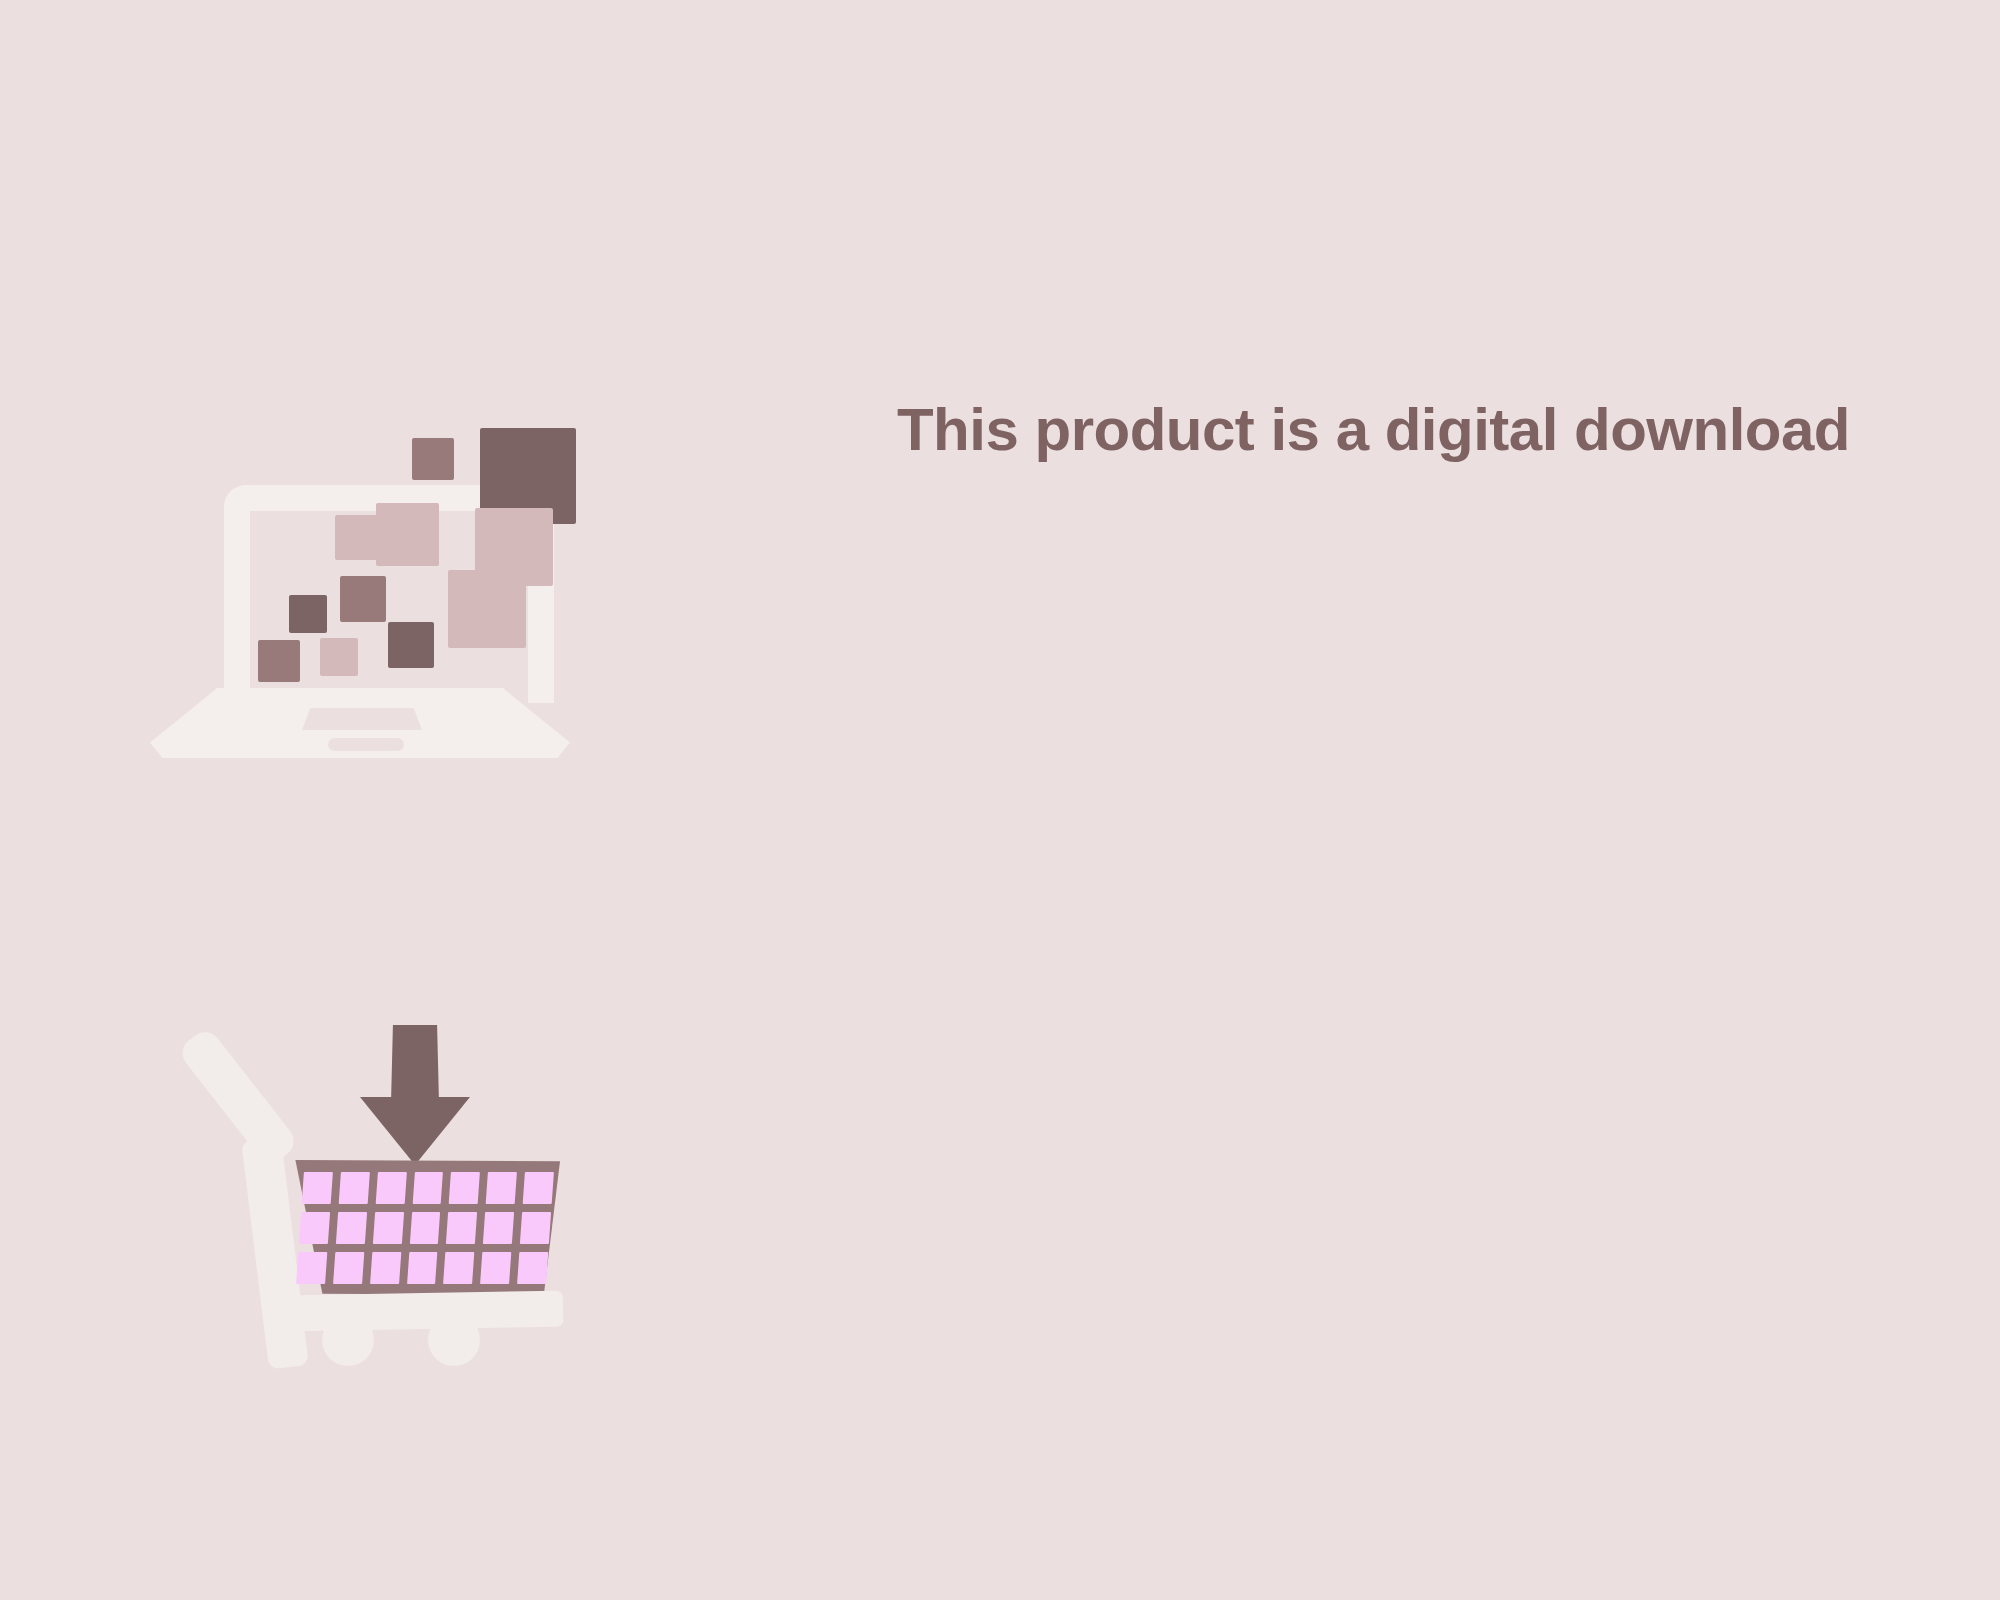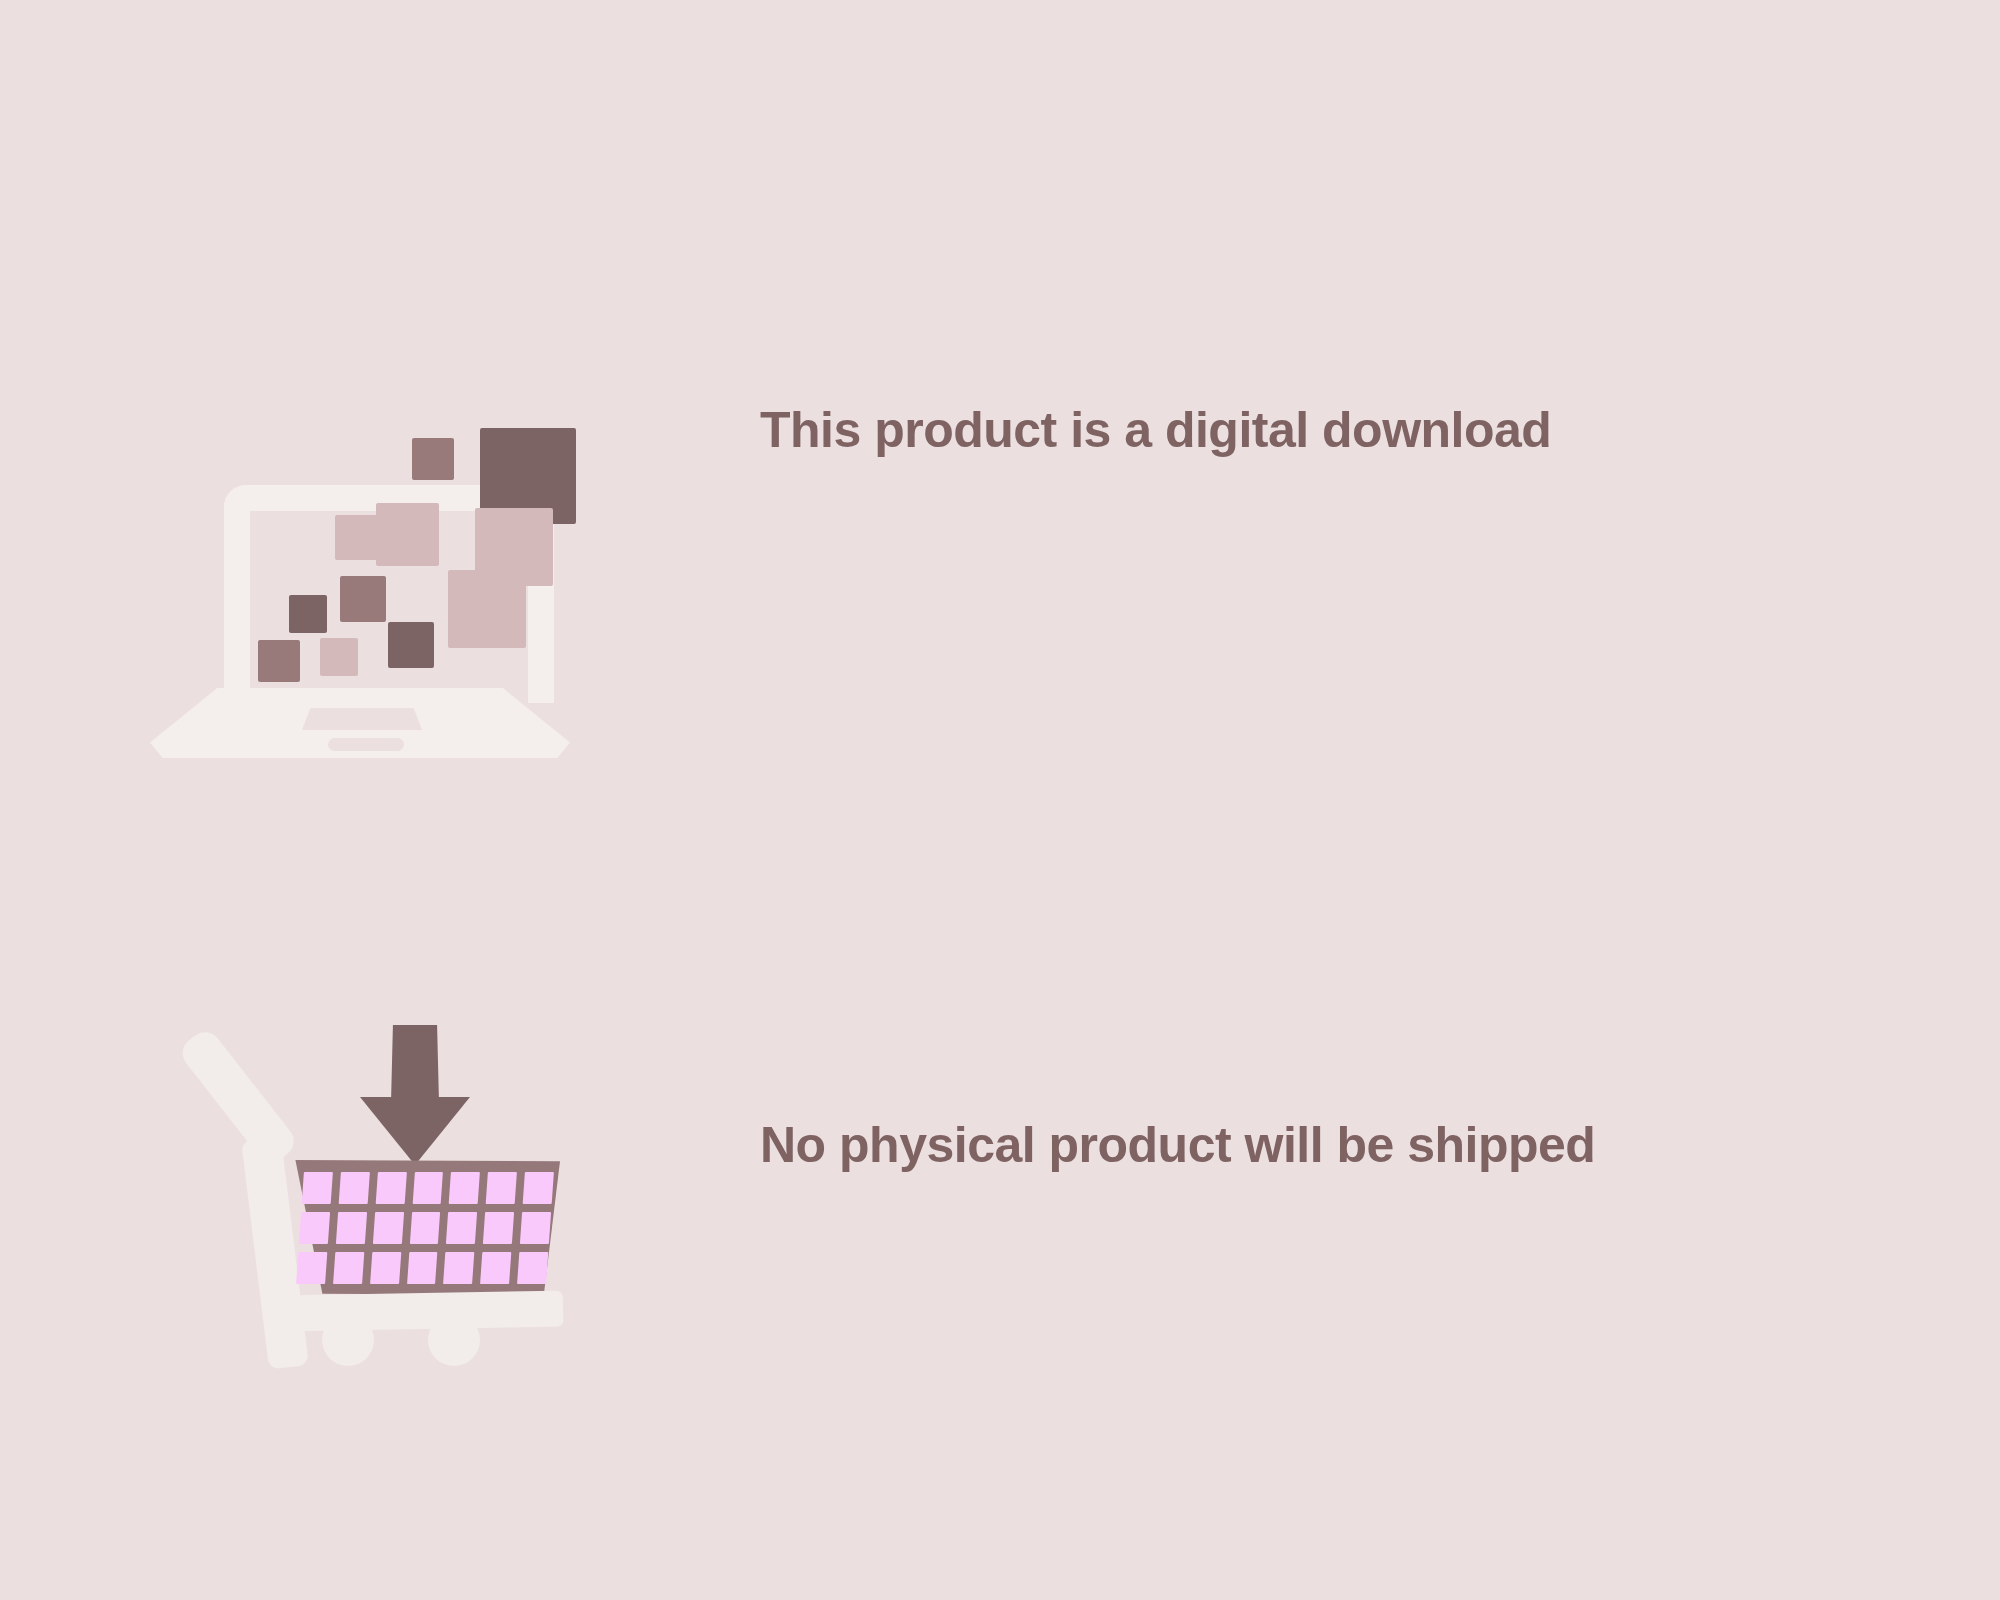--- a/index.html
+++ b/index.html
@@ -37,25 +37,25 @@
     flex: 0 0 760px;
   }
   .text-cell {
     flex: 1 1 auto;
     padding-right: 150px;
   }
 
   .notice-text {
     font-family: "Liberation Sans", sans-serif;
     font-weight: bold;
-    font-size: 50px;
+    font-size: 60px;
     line-height: 1.18;
     letter-spacing: -0.5px;
     color: #7f6363;
-    text-align: left;
+    text-align: right;
     margin: 0;
   }
 
   
   #laptop {
     position: absolute;
     left: 150px;
     top: 60px;
     width: 420px;
     height: 400px;
@@ -281,18 +281,15 @@
             <div class="cart-cell" style="background: rgb(249, 201, 251);"></div>
             <div class="cart-cell" style="background: rgb(249, 201, 251);"></div>
             <div class="cart-cell" style="background: rgb(249, 201, 251);"></div>
           </div>
         <div id="cart-bottom-bar"></div>
         <div class="cart-wheel" id="cart-wheel-left"></div>
         <div class="cart-wheel" id="cart-wheel-right"></div>
       </div>
     </div>
 
-    <div class="text-cell">
-      <p class="notice-text" style="color: rgb(127, 99, 99);">No physical product will be shipped</p>
-    </div>
   </div>
 
 </div>
 
 </body></html>

